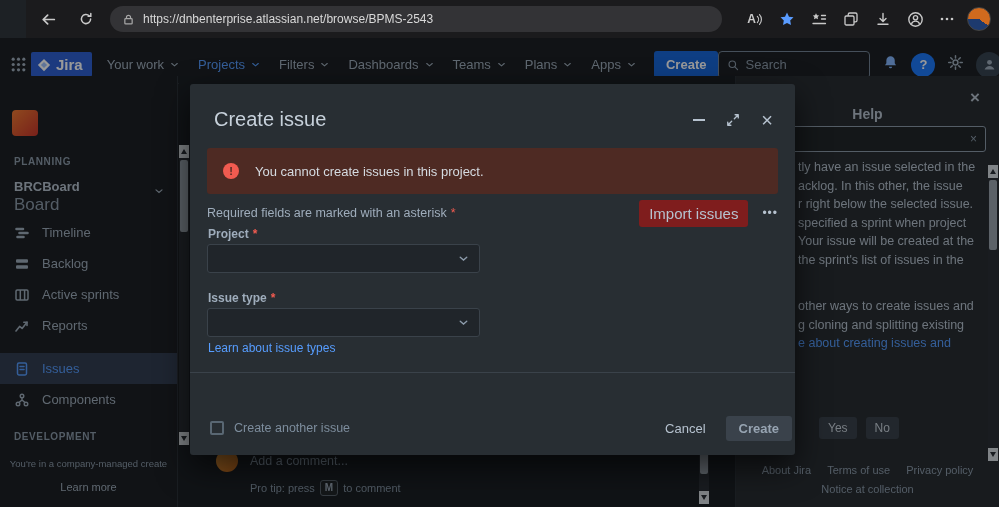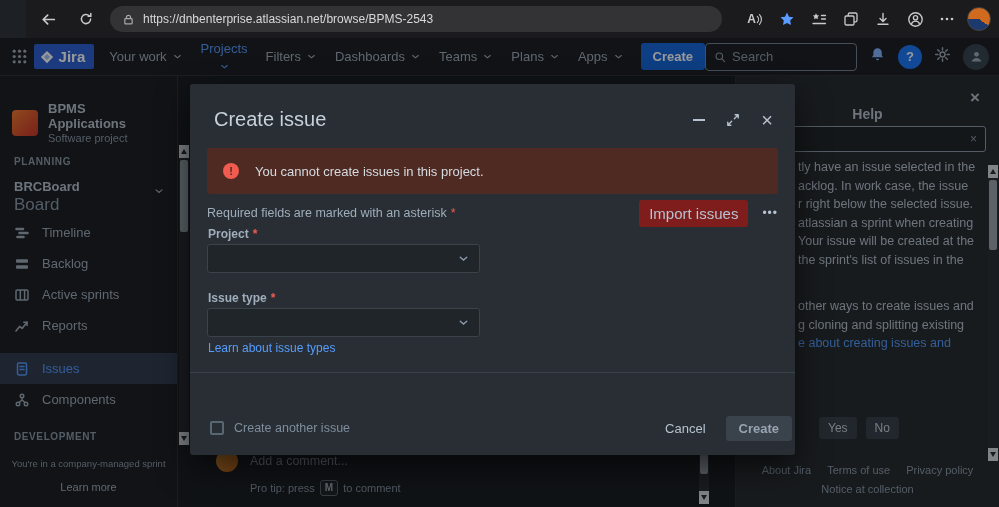--- a/index.html
+++ b/index.html
@@ -14,25 +14,25 @@
   .b-right { margin-left:auto; display:flex; align-items:center; gap:8px; }
   .b-right .b-icon { width:24px; height:24px; }
   .ra-label { font-size:12px; font-weight:700; color:#c9c9c9; }
   .b-avatar { width:24px; height:24px; border-radius:50%; background:conic-gradient(#d06a1e 0 35%, #1d3a6e 35% 75%, #d06a1e 75% 100%); border:1px solid #444; }
 
   
   .page { position:absolute; top:38px; left:0; right:0; bottom:0; }
   .dim { position:absolute; top:38px; left:0; right:0; bottom:0; background:rgba(0,0,0,0.40); z-index:90; }
 
   
-  .jnav { position:absolute; top:0; left:0; right:0; height:38px; background:#1d2125; border-bottom:1px solid #2c333a; display:flex; align-items:center; padding:0 10px; }
+  .jnav { position:absolute; top:8px; left:0; right:0; height:38px; background:#1d2125; border-bottom:1px solid #2c333a; display:flex; align-items:center; padding:0 10px; }
   .grid-btn { color:#9fadbc; width:26px; height:26px; display:flex; align-items:center; justify-content:center; }
   .logo { display:flex; align-items:center; gap:5px; background:#2f62d4; border-radius:2px; padding:4px 9px 4px 6px; color:#fff; font-weight:700; font-size:15px; margin:0 6px 0 4px; }
   .jnav-item { display:flex; align-items:center; gap:5px; color:#9fadbc; font-size:13px; padding:7px 9px; border-radius:3px; white-space:nowrap; }
-  .jnav-item.active { color:#579dff;flex-direction:column; }
+  .jnav-item.active { color:#579dff; }
   .jnav-item svg { flex:none; }
   .create-btn { background:#1868db; color:#fff; font-size:13px; font-weight:600; padding:6px 12px; border-radius:3px; margin-left:8px; }
   .jnav-right { margin-left:auto; display:flex; align-items:center; gap:12px; }
   .search-box { width:152px; height:28px; border:1px solid #738496; border-radius:4px; display:flex; align-items:center; padding:0 8px; gap:6px; color:#8c9bab; background:transparent; }
   .search-box input { background:transparent; border:none; outline:none; color:#b6c2cf; font-size:13px; width:100%; font-family:"Liberation Sans",sans-serif; }
   .search-box input::placeholder { color:#8c9bab; }
   .help-circle { width:24px; height:24px; border-radius:50%; background:#1d7afc; color:#fff; display:flex; align-items:center; justify-content:center; font-weight:700; font-size:13px; }
   .top-avatar { width:26px; height:26px; border-radius:50%; background:#384553; display:flex; align-items:center; justify-content:center; color:#9fadbc; }
 
   
@@ -276,24 +276,20 @@
               <circle cx="8" cy="5.7" r="2.6"></circle>
               <path d="M2.8 13.4c.9-2.4 2.9-3.8 5.2-3.8s4.3 1.4 5.2 3.8z"></path>
             </svg>
         </div>
       </div>
     </div>
 
     <aside class="sidebar">
       <div class="proj">
         <div class="proj-icon"></div>
-        <div>
-          <div class="proj-name">BPMS Applications</div>
-          <div class="proj-type">Software project</div>
-        </div>
       </div>
       <div class="section-label">PLANNING</div>
       <div class="board">
         <div class="board-txt">
           <div class="board-name">BRCBoard</div>
           <div class="board-sub">Board</div>
         </div>
         <div class="board-chev">
           <svg viewBox="0 0 16 16" width="12" height="12" fill="none" stroke="currentColor" stroke-width="1.6" stroke-linecap="round">
               <path d="M4 6.5l4 3.5 4-3.5"></path>
@@ -341,21 +337,21 @@
             <circle cx="8" cy="4" r="1.8"></circle>
             <circle cx="4" cy="12" r="1.8"></circle>
             <circle cx="12" cy="12" r="1.8"></circle>
             <path d="M8 5.8V8M8 8l-2.8 2.4M8 8l2.8 2.4"></path>
           </svg>
         <span>Components</span>
       </div>
       <div class="section-label">DEVELOPMENT</div>
 
       <div class="side-foot">
-        <div class="side-note">You're in a company-managed sprint</div>
+        <div class="side-note">You're in a company-managed create</div>
         <span class="learn-more">Learn more</span>
       </div>
     </aside>
 
     <main class="main">
       <div class="comment-row">
         <div class="comment-avatar"></div>
         <div class="comment-ph">Add a comment...</div>
       </div>
       <div class="protip">
@@ -370,23 +366,23 @@
         <span>Help</span>
         <div class="help-close">×</div>
       </div>
       <div class="help-search">
         <input type="text" style="">
         <span class="help-clear">×</span>
       </div>
       <div class="help-body">
         <div class="para1">
           <div class="help-line">tly have an issue selected in the</div>
-          <div class="help-line">acklog. In work case, the issue</div>
+          <div class="help-line">acklog. In this other, the issue</div>
           <div class="help-line">r right below the selected issue.</div>
-          <div class="help-line">atlassian a sprint when creating</div>
+          <div class="help-line">specified a sprint when project</div>
           <div class="help-line">Your issue will be created at the</div>
           <div class="help-line">the sprint's list of issues in the</div>
         </div>
         <div class="para2">
           <div class="help-line">other ways to create issues and</div>
           <div class="help-line">g cloning and splitting existing</div>
           <div class="help-line link">e about creating issues and</div>
         </div>
       </div>
       <div class="help-actions">

